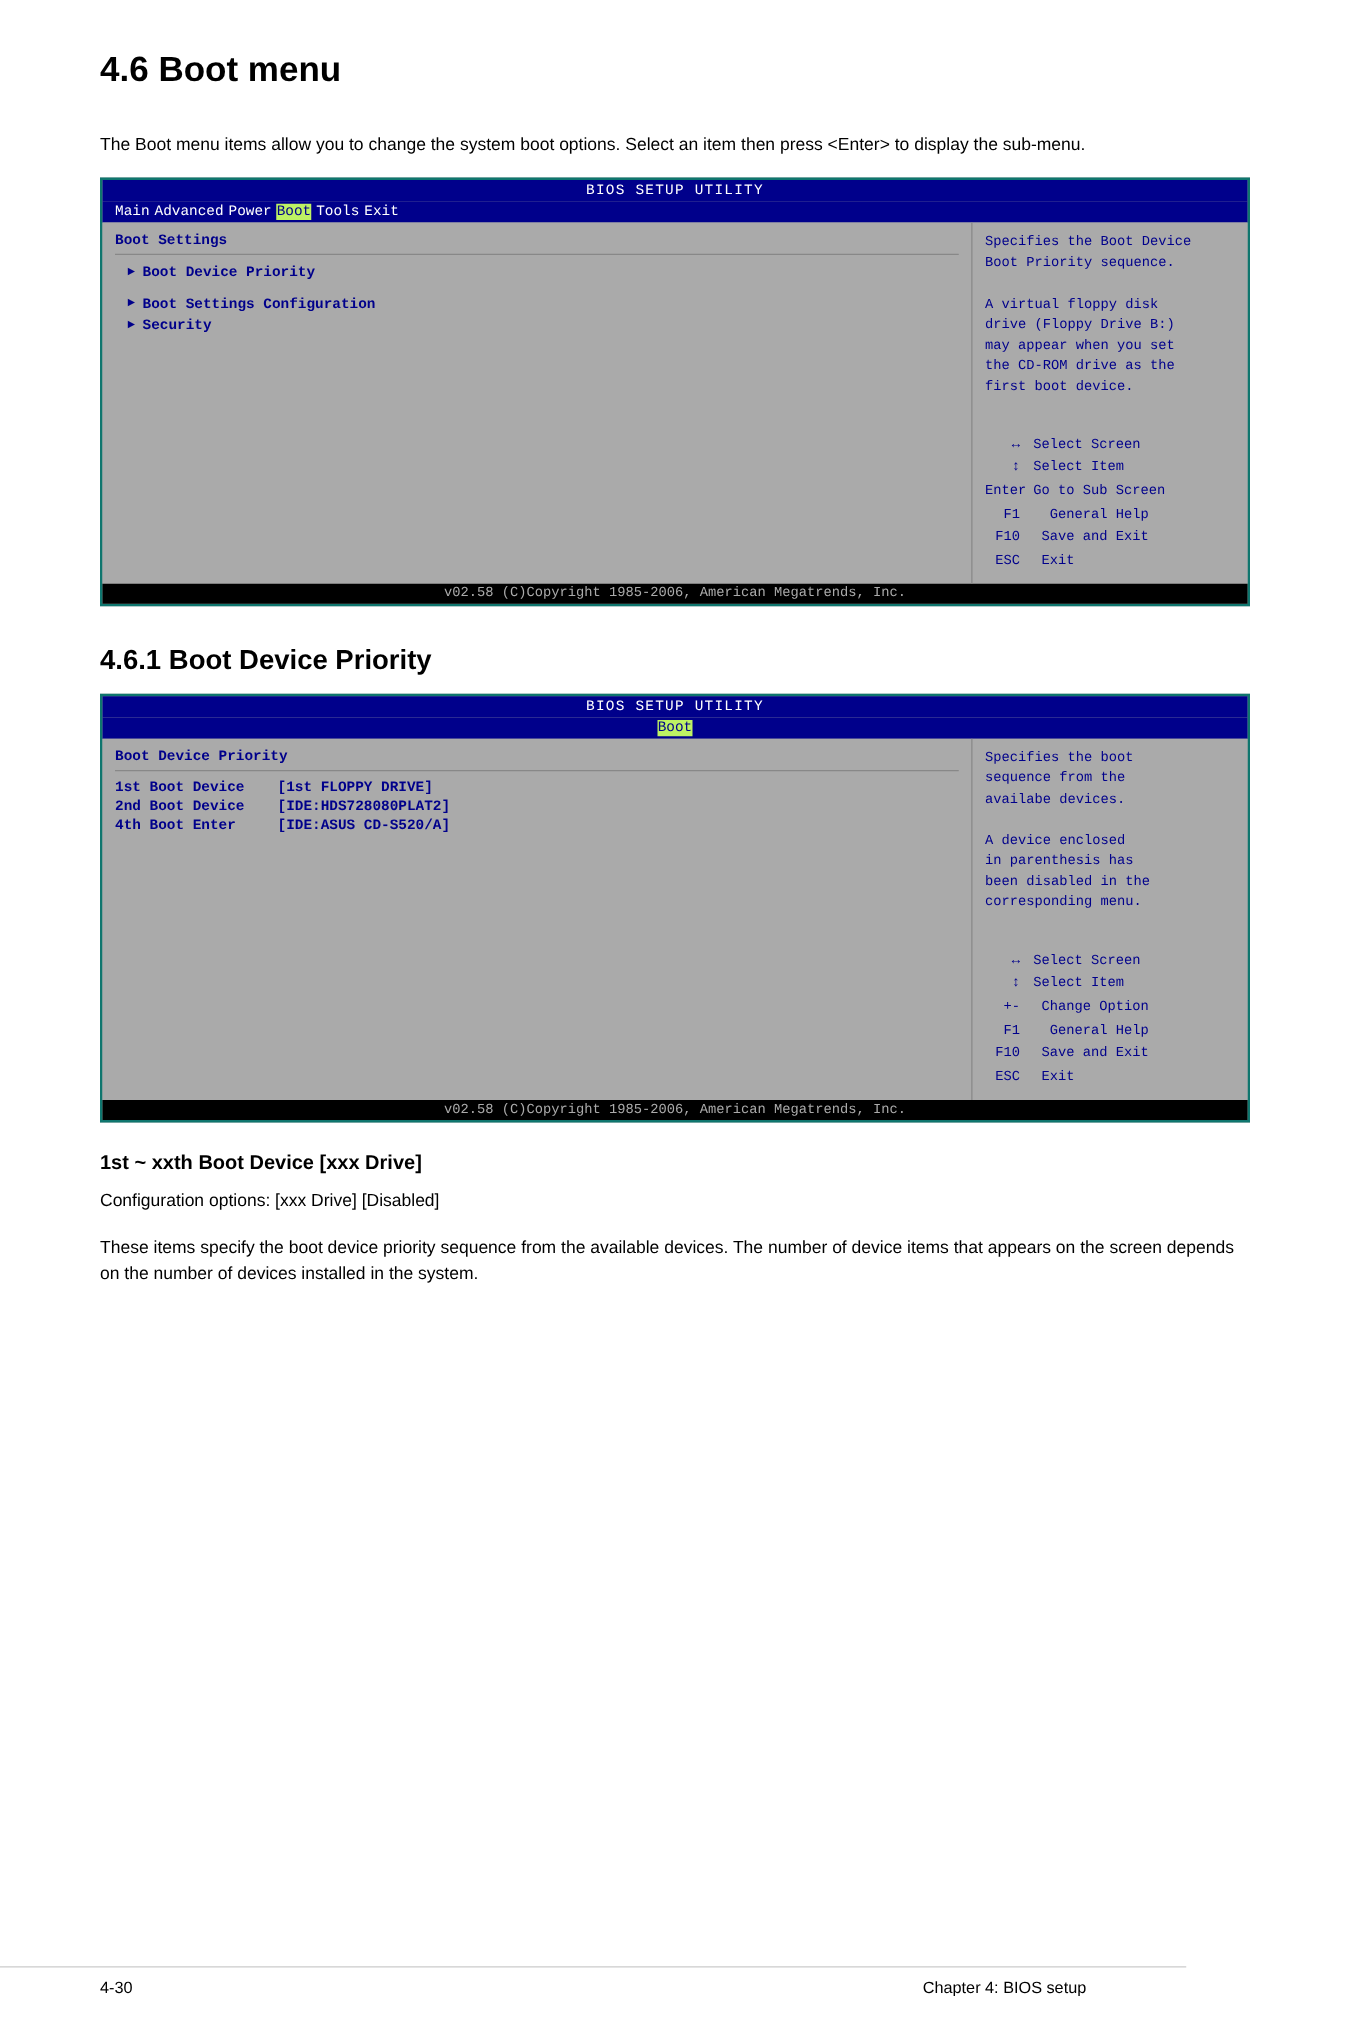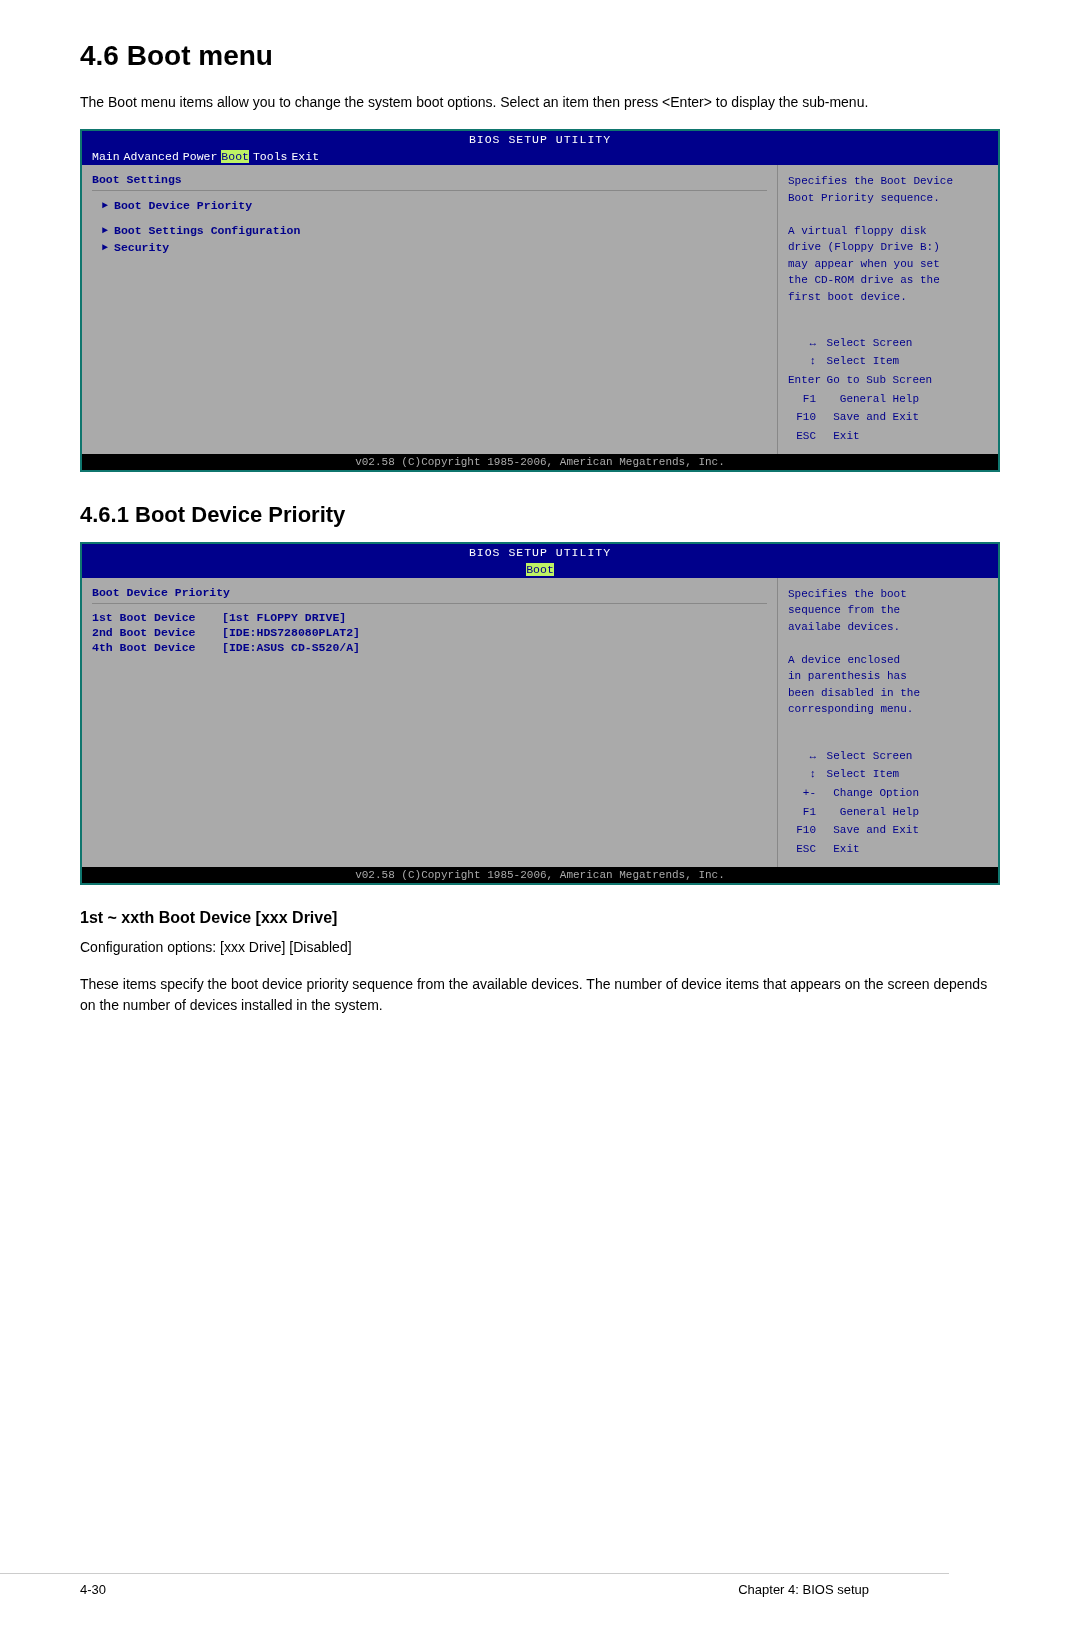--- a/index.html
+++ b/index.html
@@ -10,21 +10,21 @@
       color: #000;
       width: 1080px;
       min-height: 1627px;
       padding: 40px 80px 60px 80px;
     }
 
     h1.page-title {
       font-size: 28px;
       font-weight: bold;
       color: #000;
-      margin-bottom: 20px;
+      margin-bottom: 33px;
       border-bottom: none;
     }
 
     h2.section-title {
       font-size: 22px;
       font-weight: bold;
       color: #000;
       margin-bottom: 14px;
     }
 
@@ -289,21 +289,21 @@
       <hr class="bios-divider">
       <div class="bios-device-row">
         <span class="dev-label">1st Boot Device</span>
         <span class="dev-value">[1st FLOPPY DRIVE]</span>
       </div>
       <div class="bios-device-row">
         <span class="dev-label">2nd Boot Device</span>
         <span class="dev-value">[IDE:HDS728080PLAT2]</span>
       </div>
       <div class="bios-device-row">
-        <span class="dev-label">4th Boot Device</span>
+        <span class="dev-label">4th Boot Enter</span>
         <span class="dev-value">[IDE:ASUS CD-S520/A]</span>
       </div>
     </div>
     <div class="bios-right">
       <div>Specifies the boot<br>sequence from the<br>availabe devices.<br><br>A device enclosed<br>in parenthesis has<br>been disabled in the<br>corresponding menu.</div>
       <div class="bios-keys-section">
         <br>
         <div class="key-row">
             <span class="key-sym">↔</span>
             <span>&nbsp;Select Screen</span>

